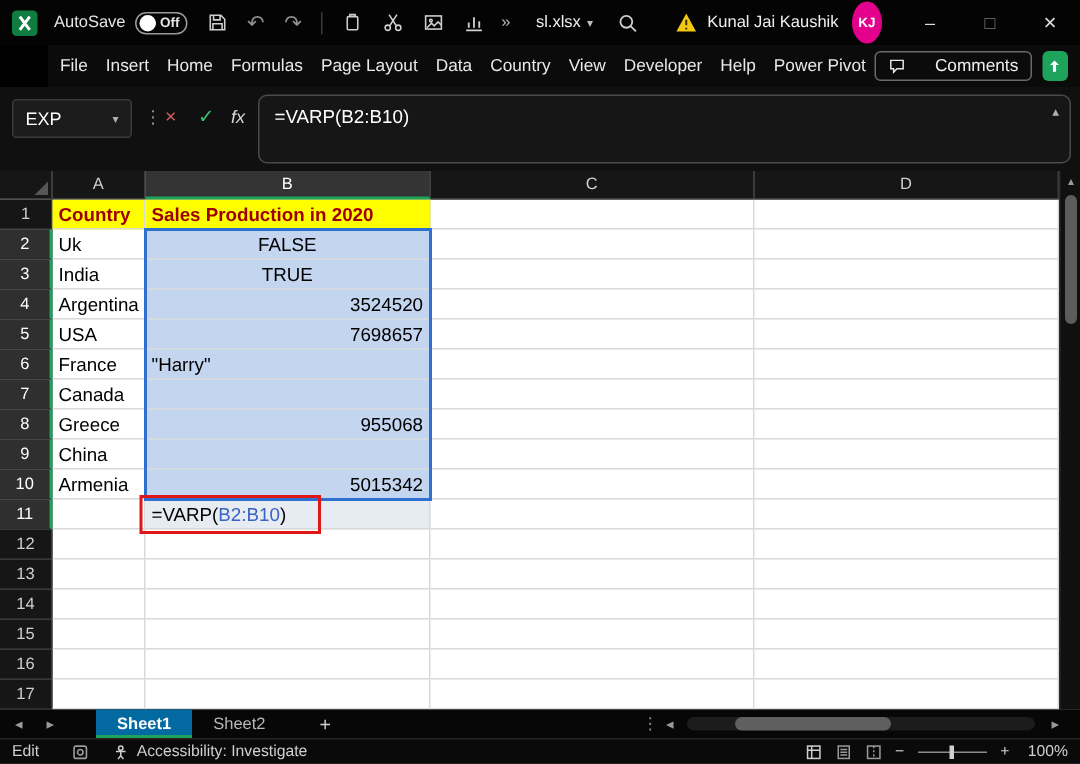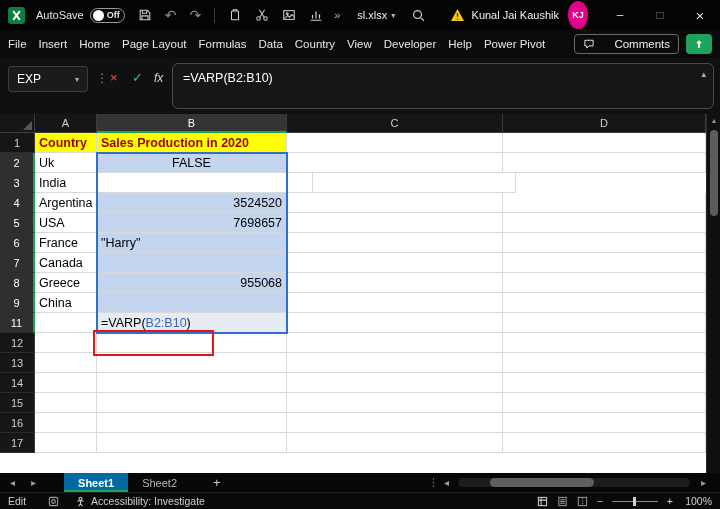--- a/index.html
+++ b/index.html
@@ -27,21 +27,21 @@
   .warn { margin-left:24px; display:flex; align-items:center; }
   .uname { margin-left:7px; color:#f0f0f0; }
   .avatar { width:20px; height:28px; border-radius:50%; background:#e3008c; color:#fff; font-size:9px;
             font-weight:bold; display:flex; align-items:center; justify-content:center; margin-left:9px; }
   .winbtn { width:40px; height:30px; display:flex; align-items:center; justify-content:center;
             color:#dcdcdc; font-size:12px; }
   .winbtn.first { margin-left:12px; }
 
   
   .menubar { top:30px; height:28px; background:#0b0b0b; display:flex; align-items:center;
-             color:#e8e8e8; font-size:11.5px; padding-left:2px; }
+             color:#e8e8e8; font-size:11.5px; padding-left:2px;margin-left:32px; }
   .menu-item { padding:0 6px; height:100%; display:flex; align-items:center; white-space:nowrap; }
   .comments-btn { margin-left:auto; margin-right:7px; border:1px solid #6a6a6a; border-radius:4px;
                   height:20px; padding:0 8px; display:flex; align-items:center; gap:19px; color:#f0f0f0; }
   .share-btn { width:26px; height:20px; background:#1ea35c; border-radius:4px; margin-right:8px;
                display:flex; align-items:center; justify-content:center; }
 
   
   .formulabar { top:58px; height:56px; background:#101010; }
   .namebox { position:absolute; left:8px; top:8px; width:80px; height:26px; background:#1b1b1b;
              border:1px solid #3a3a3a; border-radius:3px; display:flex; align-items:center;
@@ -188,22 +188,22 @@
   <span class="avatar">KJ</span>
   <span class="winbtn first">–</span>
   <span class="winbtn" style="color:#7a7a7a;">□</span>
   <span class="winbtn" style="font-size:15px;">×</span>
 </div>
 
 <div class="bar menubar">
   <span class="menu-item">File</span>
   <span class="menu-item">Insert</span>
   <span class="menu-item">Home</span>
+  <span class="menu-item">Formulas</span>
   <span class="menu-item">Page Layout</span>
-  <span class="menu-item">Formulas</span>
   <span class="menu-item">Data</span>
   <span class="menu-item">Country</span>
   <span class="menu-item">View</span>
   <span class="menu-item">Developer</span>
   <span class="menu-item">Help</span>
   <span class="menu-item">Power Pivot</span>
   <span class="comments-btn">
     <svg width="12" height="12" viewBox="0 0 16 16" fill="none" stroke="#e8e8e8" stroke-width="1.3">
       <path d="M2.5 3h11v7.5H8L5 13.5v-3H2.5z"></path>
       </svg>
@@ -251,20 +251,21 @@
       <div class="grow">
         <div class="rowhead hl">2</div>
         <div class="cell cA">Uk</div>
         <div class="cell cB sel ac">FALSE</div>
         <div class="cell cC"></div>
         <div class="cell cD"></div>
       </div>
       <div class="grow">
         <div class="rowhead hl">3</div>
         <div class="cell cA">India</div>
+        <div class="cell cB sel ac">TRUE</div>
         <div class="cell cC"></div>
         <div class="cell cD"></div>
       </div>
       <div class="grow">
         <div class="rowhead hl">4</div>
         <div class="cell cA">Argentina</div>
         <div class="cell cB sel ar">3524520</div>
         <div class="cell cC"></div>
         <div class="cell cD"></div>
       </div>
@@ -293,20 +294,27 @@
         <div class="rowhead hl">8</div>
         <div class="cell cA">Greece</div>
         <div class="cell cB sel ar">955068</div>
         <div class="cell cC"></div>
         <div class="cell cD"></div>
       </div>
       <div class="grow">
         <div class="rowhead hl">9</div>
         <div class="cell cA">China</div>
         <div class="cell cB sel"></div>
+        <div class="cell cC"></div>
+        <div class="cell cD"></div>
+      </div>
+      <div class="grow">
+        <div class="rowhead hl">10</div>
+        <div class="cell cA">Armenia</div>
+        <div class="cell cB sel ar">5015342</div>
         <div class="cell cC"></div>
         <div class="cell cD"></div>
       </div>
       <div class="grow">
         <div class="rowhead hl">11</div>
         <div class="cell cA"></div>
         <div class="cell cB editcell">
           <span>=VARP(</span>
           <span class="ref">B2:B10</span>
           <span>)</span>

